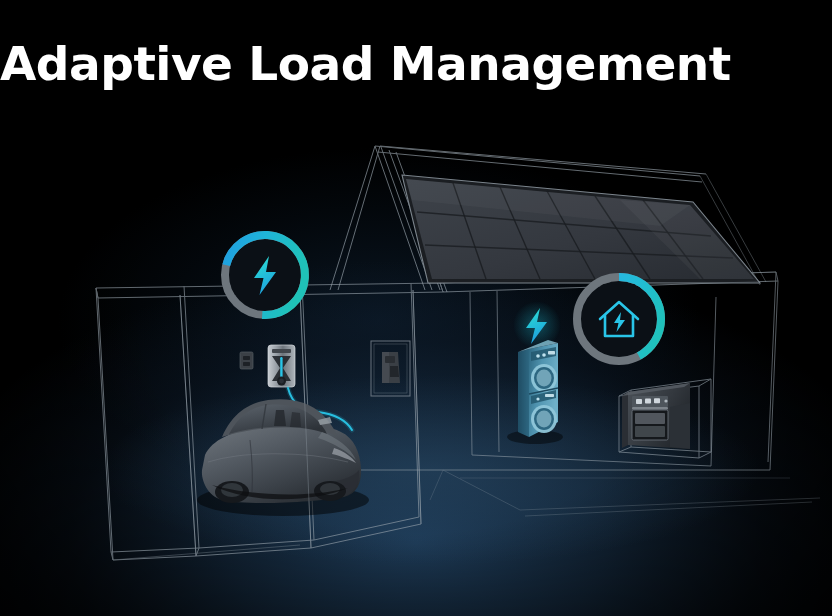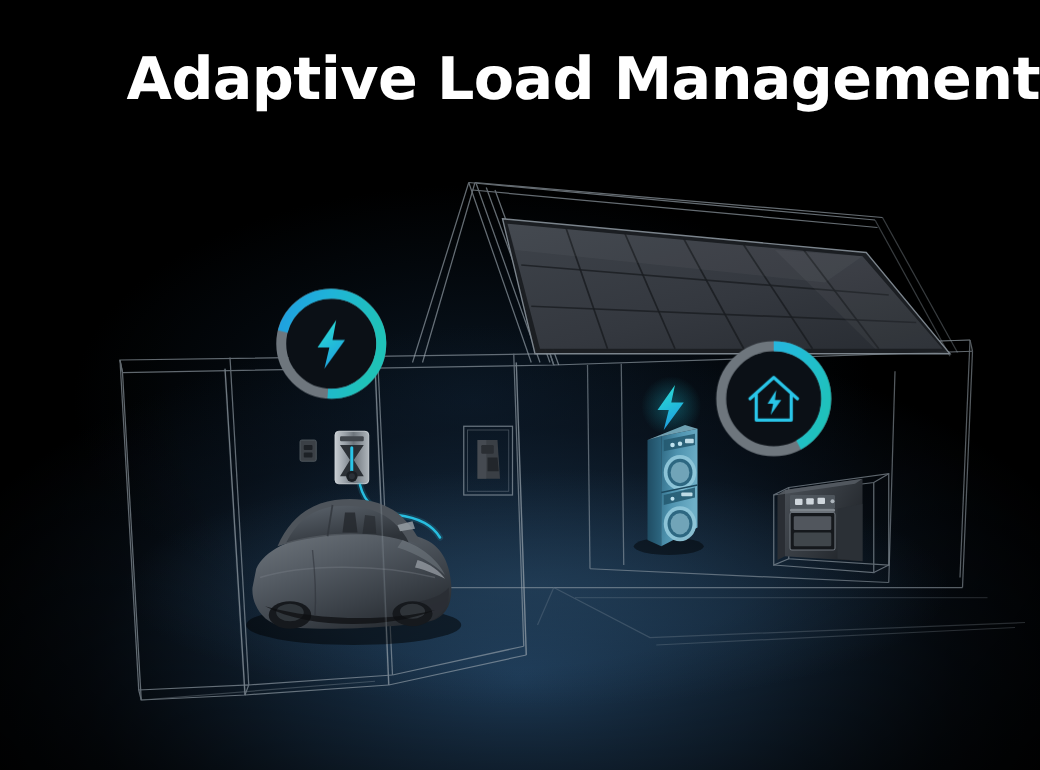--- a/index.html
+++ b/index.html
@@ -46,21 +46,21 @@
     background:radial-gradient(ellipse 70% 70% at 50% 55%,
                 rgba(0,0,0,0) 45%, rgba(0,0,0,0.55) 80%, rgba(0,0,0,0.9) 100%);
     pointer-events:none;
   }
 
   
   .title {
     position:absolute;
     left:0; top:38px;
     width:100%;
-    text-align:right;
+    text-align:left;
     color:#ffffff;
     font-size:47px;
     font-weight:bold;
     letter-spacing:-0.5px;
     font-family:"DejaVu Sans", sans-serif;
     line-height:1.1;
     z-index:40;
   }
 
   

